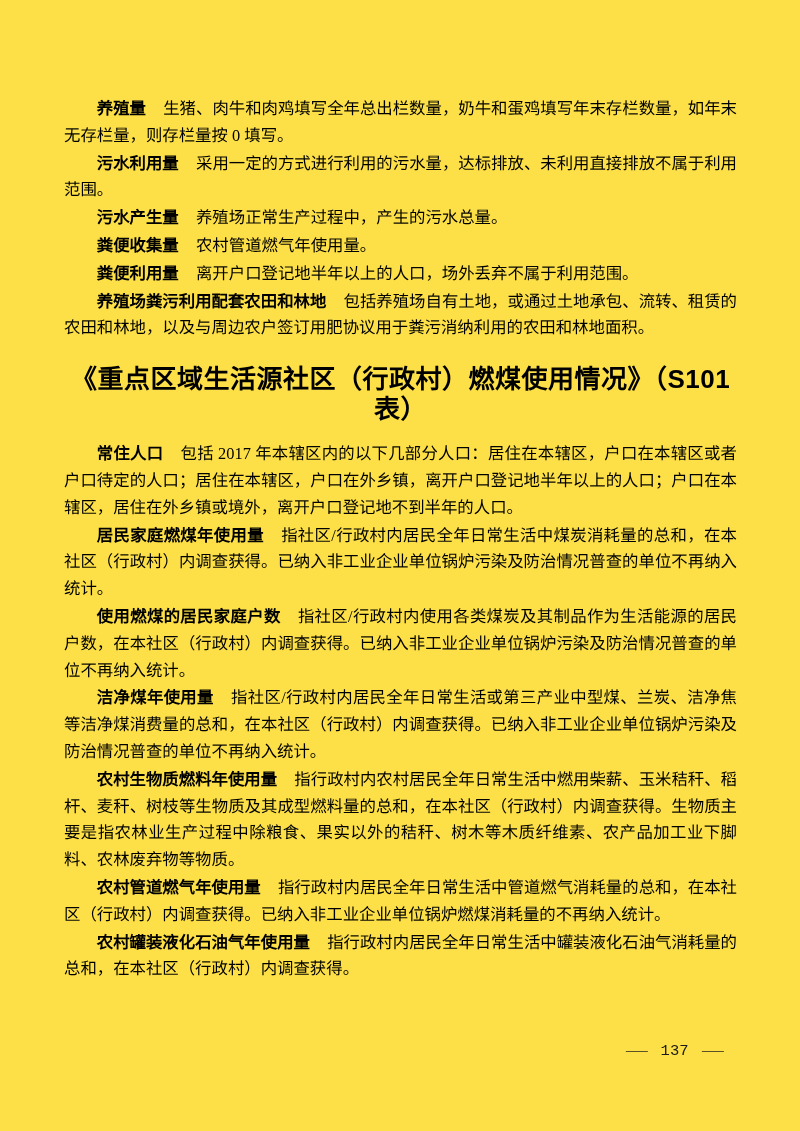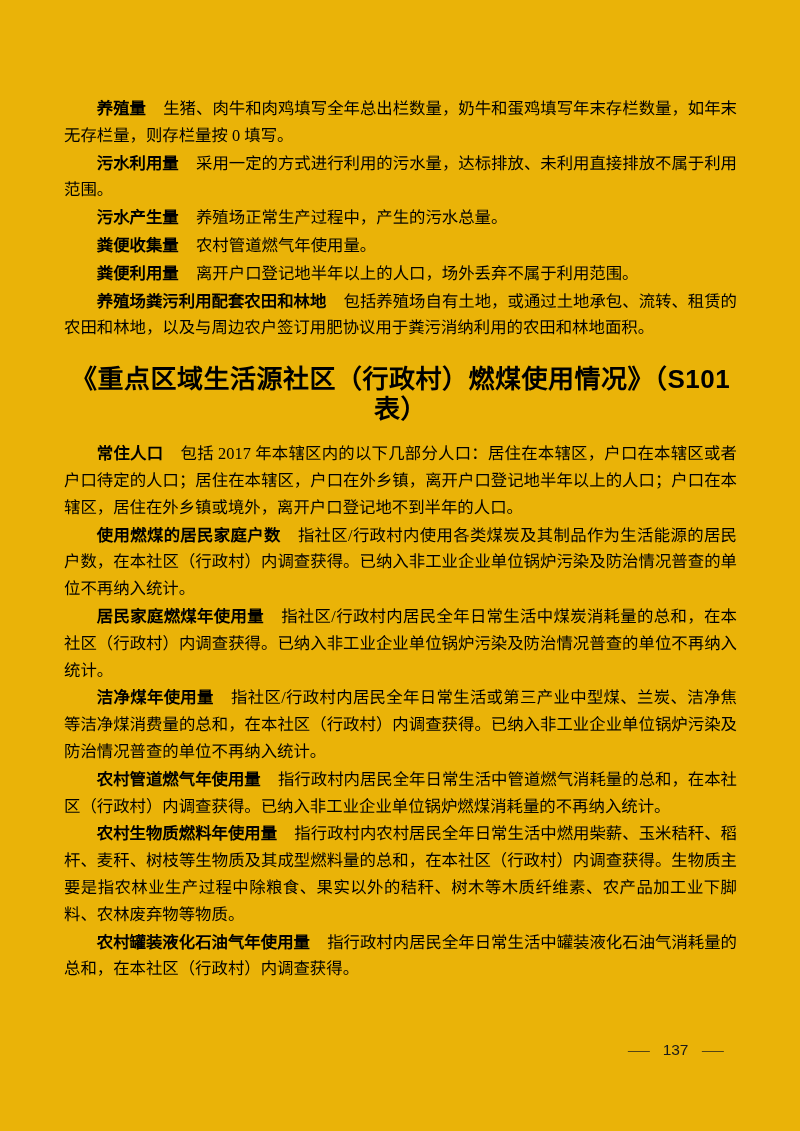--- a/index.html
+++ b/index.html
@@ -4,21 +4,21 @@
 <style>
   html, body {
     margin: 0;
     padding: 0;
     background: #ffffff;
   }
   .page {
     position: relative;
     width: 800px;
     height: 1131px;
-    background: #eab308;
+    background: #fde047;
     color: #000000;
     font-family: "Liberation Serif", "DejaVu Serif", serif;
     overflow: hidden;
   }
   .content {
     position: absolute;
     left: 64px;
     top: 95px;
     width: 673px;
   }
@@ -54,21 +54,21 @@
     color: #1a1a1a;
     white-space: nowrap;
   }
   .footer .dash {
     display: inline-block;
     transform: scaleX(1.4);
   }
   .footer .page-num {
     display: inline-block;
     margin: 0 16px;
-    font-family: Liberation Sans, sans-serif;
+    font-family: Liberation Mono, monospace;
   }
 </style>
 </head>
 <body>
 
 <div class="page">
   <main class="content">
 
     <p class="para"><span class="term">养殖量</span><span>生猪、肉牛和肉鸡填写全年总出栏数量，奶牛和蛋鸡填写年末存栏数量，如年末无存栏量，则存栏量按 0 填写。</span></p>
 
@@ -79,29 +79,29 @@
     <p class="para"><span class="term">粪便收集量</span><span>农村管道燃气年使用量。</span></p>
 
     <p class="para"><span class="term">粪便利用量</span><span>离开户口登记地半年以上的人口，场外丢弃不属于利用范围。</span></p>
 
     <p class="para"><span class="term">养殖场粪污利用配套农田和林地</span><span>包括养殖场自有土地，或通过土地承包、流转、租赁的农田和林地，以及与周边农户签订用肥协议用于粪污消纳利用的农田和林地面积。</span></p>
 
     <h1 class="para heading">《重点区域生活源社区（行政村）燃煤使用情况》（S101 表）</h1>
 
     <p class="para"><span class="term">常住人口</span><span>包括 2017 年本辖区内的以下几部分人口：居住在本辖区，户口在本辖区或者户口待定的人口；居住在本辖区，户口在外乡镇，离开户口登记地半年以上的人口；户口在本辖区，居住在外乡镇或境外，离开户口登记地不到半年的人口。</span></p>
 
+    <p class="para"><span class="term">居民家庭燃煤年使用量</span><span>指社区/行政村内居民全年日常生活中煤炭消耗量的总和，在本社区（行政村）内调查获得。已纳入非工业企业单位锅炉污染及防治情况普查的单位不再纳入统计。</span></p>
+
     <p class="para"><span class="term">使用燃煤的居民家庭户数</span><span>指社区/行政村内使用各类煤炭及其制品作为生活能源的居民户数，在本社区（行政村）内调查获得。已纳入非工业企业单位锅炉污染及防治情况普查的单位不再纳入统计。</span></p>
-
-    <p class="para"><span class="term">居民家庭燃煤年使用量</span><span>指社区/行政村内居民全年日常生活中煤炭消耗量的总和，在本社区（行政村）内调查获得。已纳入非工业企业单位锅炉污染及防治情况普查的单位不再纳入统计。</span></p>
 
 
     <p class="para"><span class="term">洁净煤年使用量</span><span>指社区/行政村内居民全年日常生活或第三产业中型煤、兰炭、洁净焦等洁净煤消费量的总和，在本社区（行政村）内调查获得。已纳入非工业企业单位锅炉污染及防治情况普查的单位不再纳入统计。</span></p>
 
+    <p class="para"><span class="term">农村生物质燃料年使用量</span><span>指行政村内农村居民全年日常生活中燃用柴薪、玉米秸秆、稻杆、麦秆、树枝等生物质及其成型燃料量的总和，在本社区（行政村）内调查获得。生物质主要是指农林业生产过程中除粮食、果实以外的秸秆、树木等木质纤维素、农产品加工业下脚料、农林废弃物等物质。</span></p>
+
     <p class="para"><span class="term">农村管道燃气年使用量</span><span>指行政村内居民全年日常生活中管道燃气消耗量的总和，在本社区（行政村）内调查获得。已纳入非工业企业单位锅炉燃煤消耗量的不再纳入统计。</span></p>
-
-    <p class="para"><span class="term">农村生物质燃料年使用量</span><span>指行政村内农村居民全年日常生活中燃用柴薪、玉米秸秆、稻杆、麦秆、树枝等生物质及其成型燃料量的总和，在本社区（行政村）内调查获得。生物质主要是指农林业生产过程中除粮食、果实以外的秸秆、树木等木质纤维素、农产品加工业下脚料、农林废弃物等物质。</span></p>
 
     <p class="para"><span class="term">农村罐装液化石油气年使用量</span><span>指行政村内居民全年日常生活中罐装液化石油气消耗量的总和，在本社区（行政村）内调查获得。</span></p>
 
   </main>
 
   <div class="footer"><span class="dash">—</span><span class="page-num">137</span><span class="dash">—</span></div>
 </div>
 
 </body></html>

